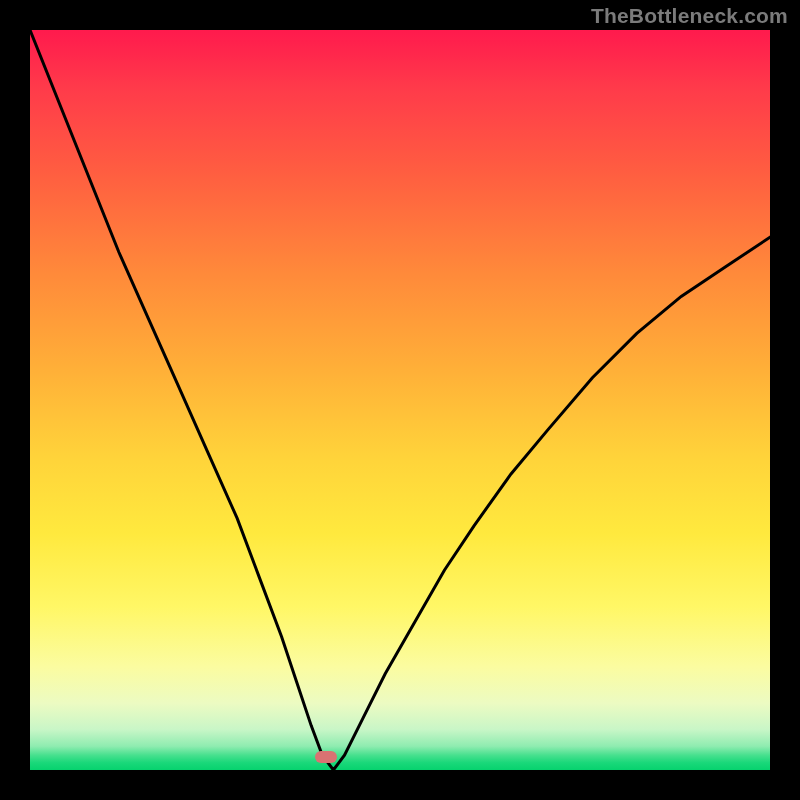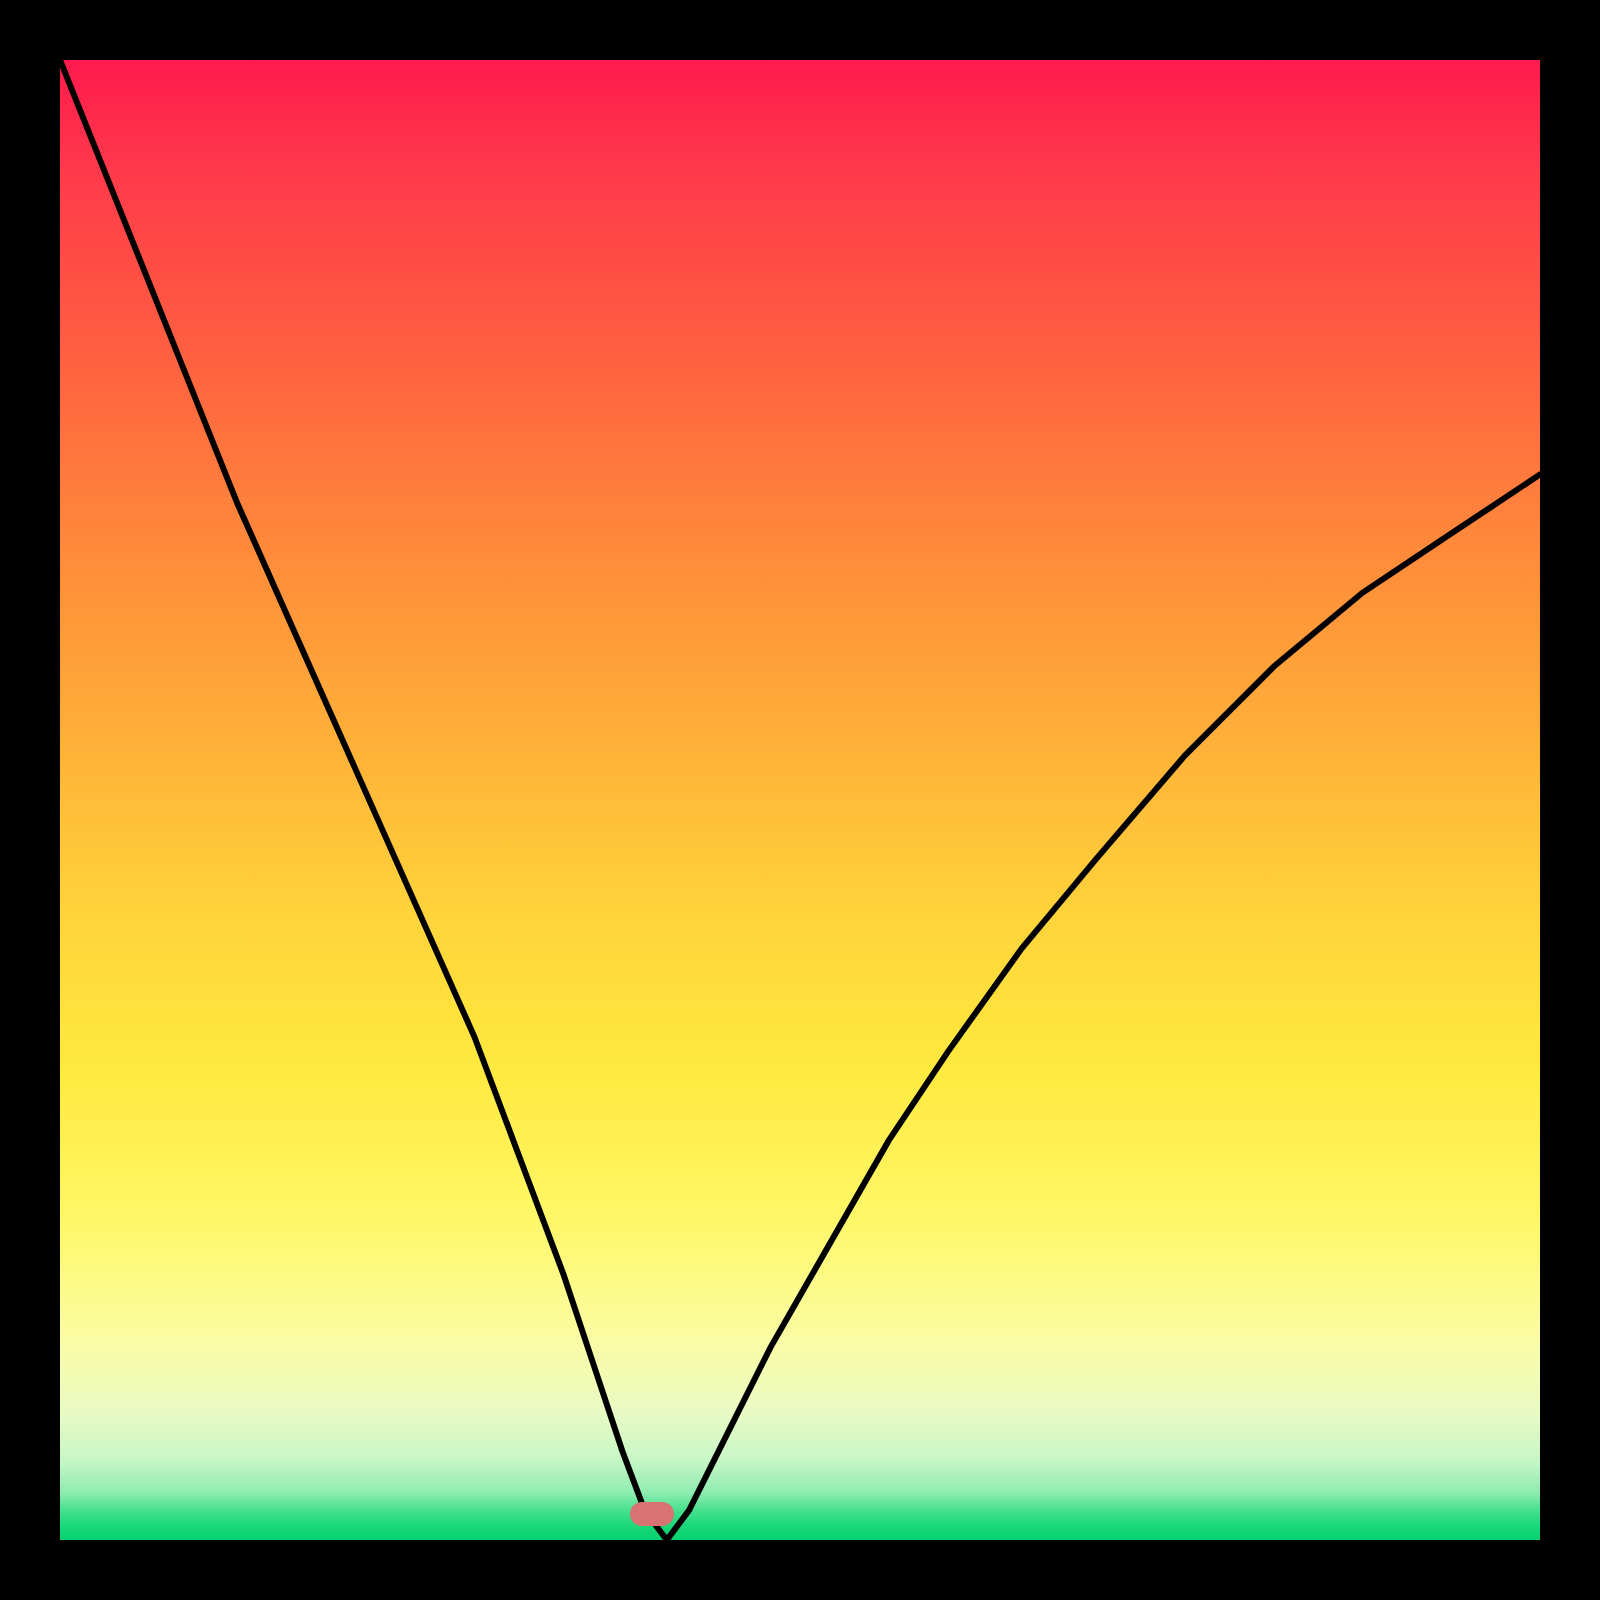--- a/index.html
+++ b/index.html
@@ -78,13 +78,14 @@
 <body>
 
 <div class="frame">
   <div class="plot-area">
     <div class="gradient-bg"></div>
     <svg id="curve-svg" class="svg-layer" viewBox="0 0 740 740" preserveAspectRatio="none">
       <path id="curve-path" d="M0.00 0.00 L29.60 74.00 L59.20 148.00 L88.80 222.00 L118.40 288.60 L148.00 355.20 L177.60 421.80 L207.20 488.40 L229.40 547.60 L251.60 606.80 L266.40 651.20 L281.20 695.60 L292.30 725.20 L303.40 740.00 L314.50 725.20 L333.00 688.20 L355.20 643.80 L384.80 592.00 L414.40 540.20 L444.00 495.80 L481.00 444.00 L518.00 399.60 L562.40 347.80 L606.80 303.40 L651.20 266.40 L695.60 236.80 L740.00 207.20" fill="none" stroke="#000000" stroke-width="3" stroke-linecap="round"></path>
     </svg>
     <div id="marker" class="marker" style="left: 285px; top: 721.42px; width: 22px; height: 12px; background: rgb(217, 114, 114);"></div>
   </div>
+  <div class="watermark">TheBottleneck.com</div>
 </div>
 
 </body></html>

